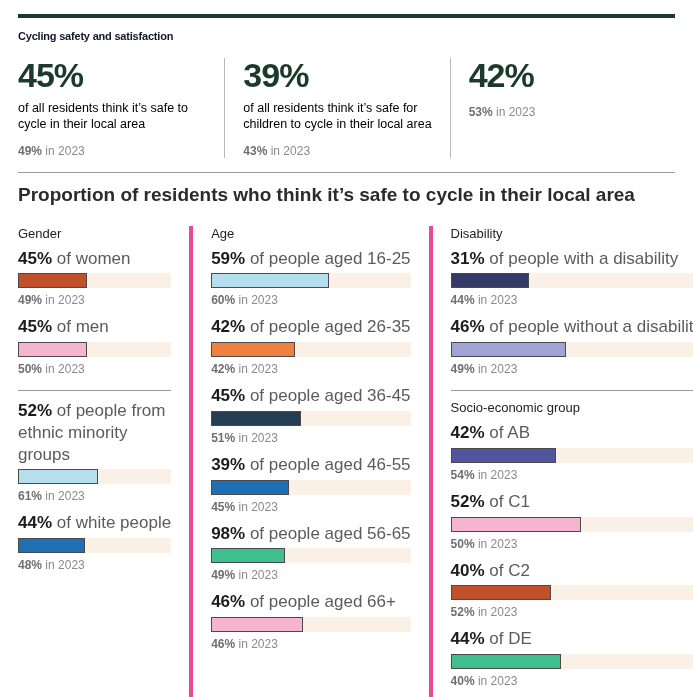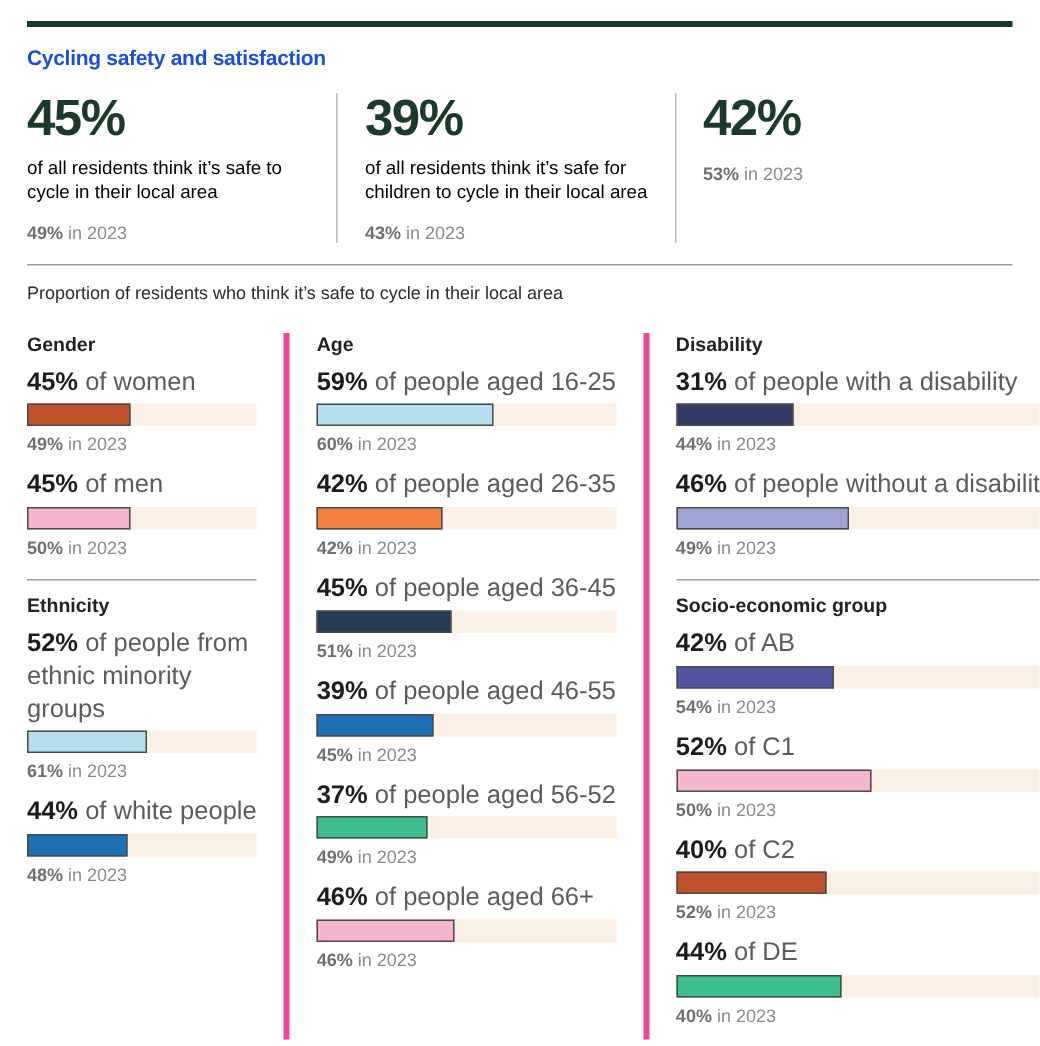--- a/index.html
+++ b/index.html
@@ -23,23 +23,23 @@
     position: relative;
   }
 
   
   .top-rule {
     height: 4px;
     background: #1b3a2b;
     margin-top: 14px;
   }
   .main-title {
-    font-size: 14px;
-    font-weight: bold;
-    color: #1d4ed8;
+    font-size: 11px;
+    font-weight: bold;
+    color: #0f172a;
     letter-spacing: -0.2px;
     margin-top: 12px;
     margin-bottom: 16px;
   }
 
   
   .headline-row {
     display: flex;
     margin-top: 14px;
   }
@@ -76,22 +76,22 @@
     font-weight: bold;
   }
 
   
   .mid-rule {
     height: 1px;
     background: #9a9a9a;
     margin-top: 14px;
   }
   .sub-title {
-    font-size: 12px;
-    font-weight: normal;
+    font-size: 19px;
+    font-weight: bold;
     color: #2b2b2b;
     margin-top: 11px;
   }
 
   
   .cols {
     display: flex;
     margin-top: 20px;
   }
   .col {
@@ -107,21 +107,21 @@
   .col.c2 { padding-right: 18px; }
 
   .group { position: relative; }
   .group.ruled {
     border-top: 1px solid #9a9a9a;
     margin-top: 14px;
     padding-top: 9px;
   }
   .group-title {
     font-size: 13px;
-    font-weight: bold;
+    font-weight: normal;
     color: #222222;
     margin-bottom: 7px;
   }
 
   
   .item { margin-bottom: 9px; }
   .item-label {
     font-size: 17px;
     color: #5b5b5b;
     line-height: 1.28;
@@ -199,21 +199,20 @@
           </div>
           <div class="item">
             <div class="item-label"><b>45%</b><span> of men</span></div>
             <div class="track">
               <div class="bar" style="width: 45%; background: rgb(245, 181, 206);"></div>
             </div>
             <div class="item-prev"><b>50%</b><span> in 2023</span></div>
           </div>
         </div>
         <div class="group ruled">
-          <div class="group-title">Ethnicity</div>
           <div class="item">
             <div class="item-label wrap"><b>52%</b><span> of people from ethnic minority groups</span></div>
             <div class="track">
               <div class="bar" style="width: 52%; background: rgb(181, 222, 239);"></div>
             </div>
             <div class="item-prev"><b>61%</b><span> in 2023</span></div>
           </div>
           <div class="item">
             <div class="item-label"><b>44%</b><span> of white people</span></div>
             <div class="track">
@@ -248,21 +247,21 @@
             <div class="item-prev"><b>51%</b><span> in 2023</span></div>
           </div>
           <div class="item">
             <div class="item-label"><b>39%</b><span> of people aged 46-55</span></div>
             <div class="track">
               <div class="bar" style="width: 39%; background: rgb(31, 111, 181);"></div>
             </div>
             <div class="item-prev"><b>45%</b><span> in 2023</span></div>
           </div>
           <div class="item">
-            <div class="item-label"><b>37%</b><span> of people aged 56-52</span></div>
+            <div class="item-label"><b>98%</b><span> of people aged 56-65</span></div>
             <div class="track">
               <div class="bar" style="width: 37%; background: rgb(63, 191, 143);"></div>
             </div>
             <div class="item-prev"><b>49%</b><span> in 2023</span></div>
           </div>
           <div class="item">
             <div class="item-label"><b>46%</b><span> of people aged 66+</span></div>
             <div class="track">
               <div class="bar" style="width: 46%; background: rgb(245, 181, 206);"></div>
             </div>

